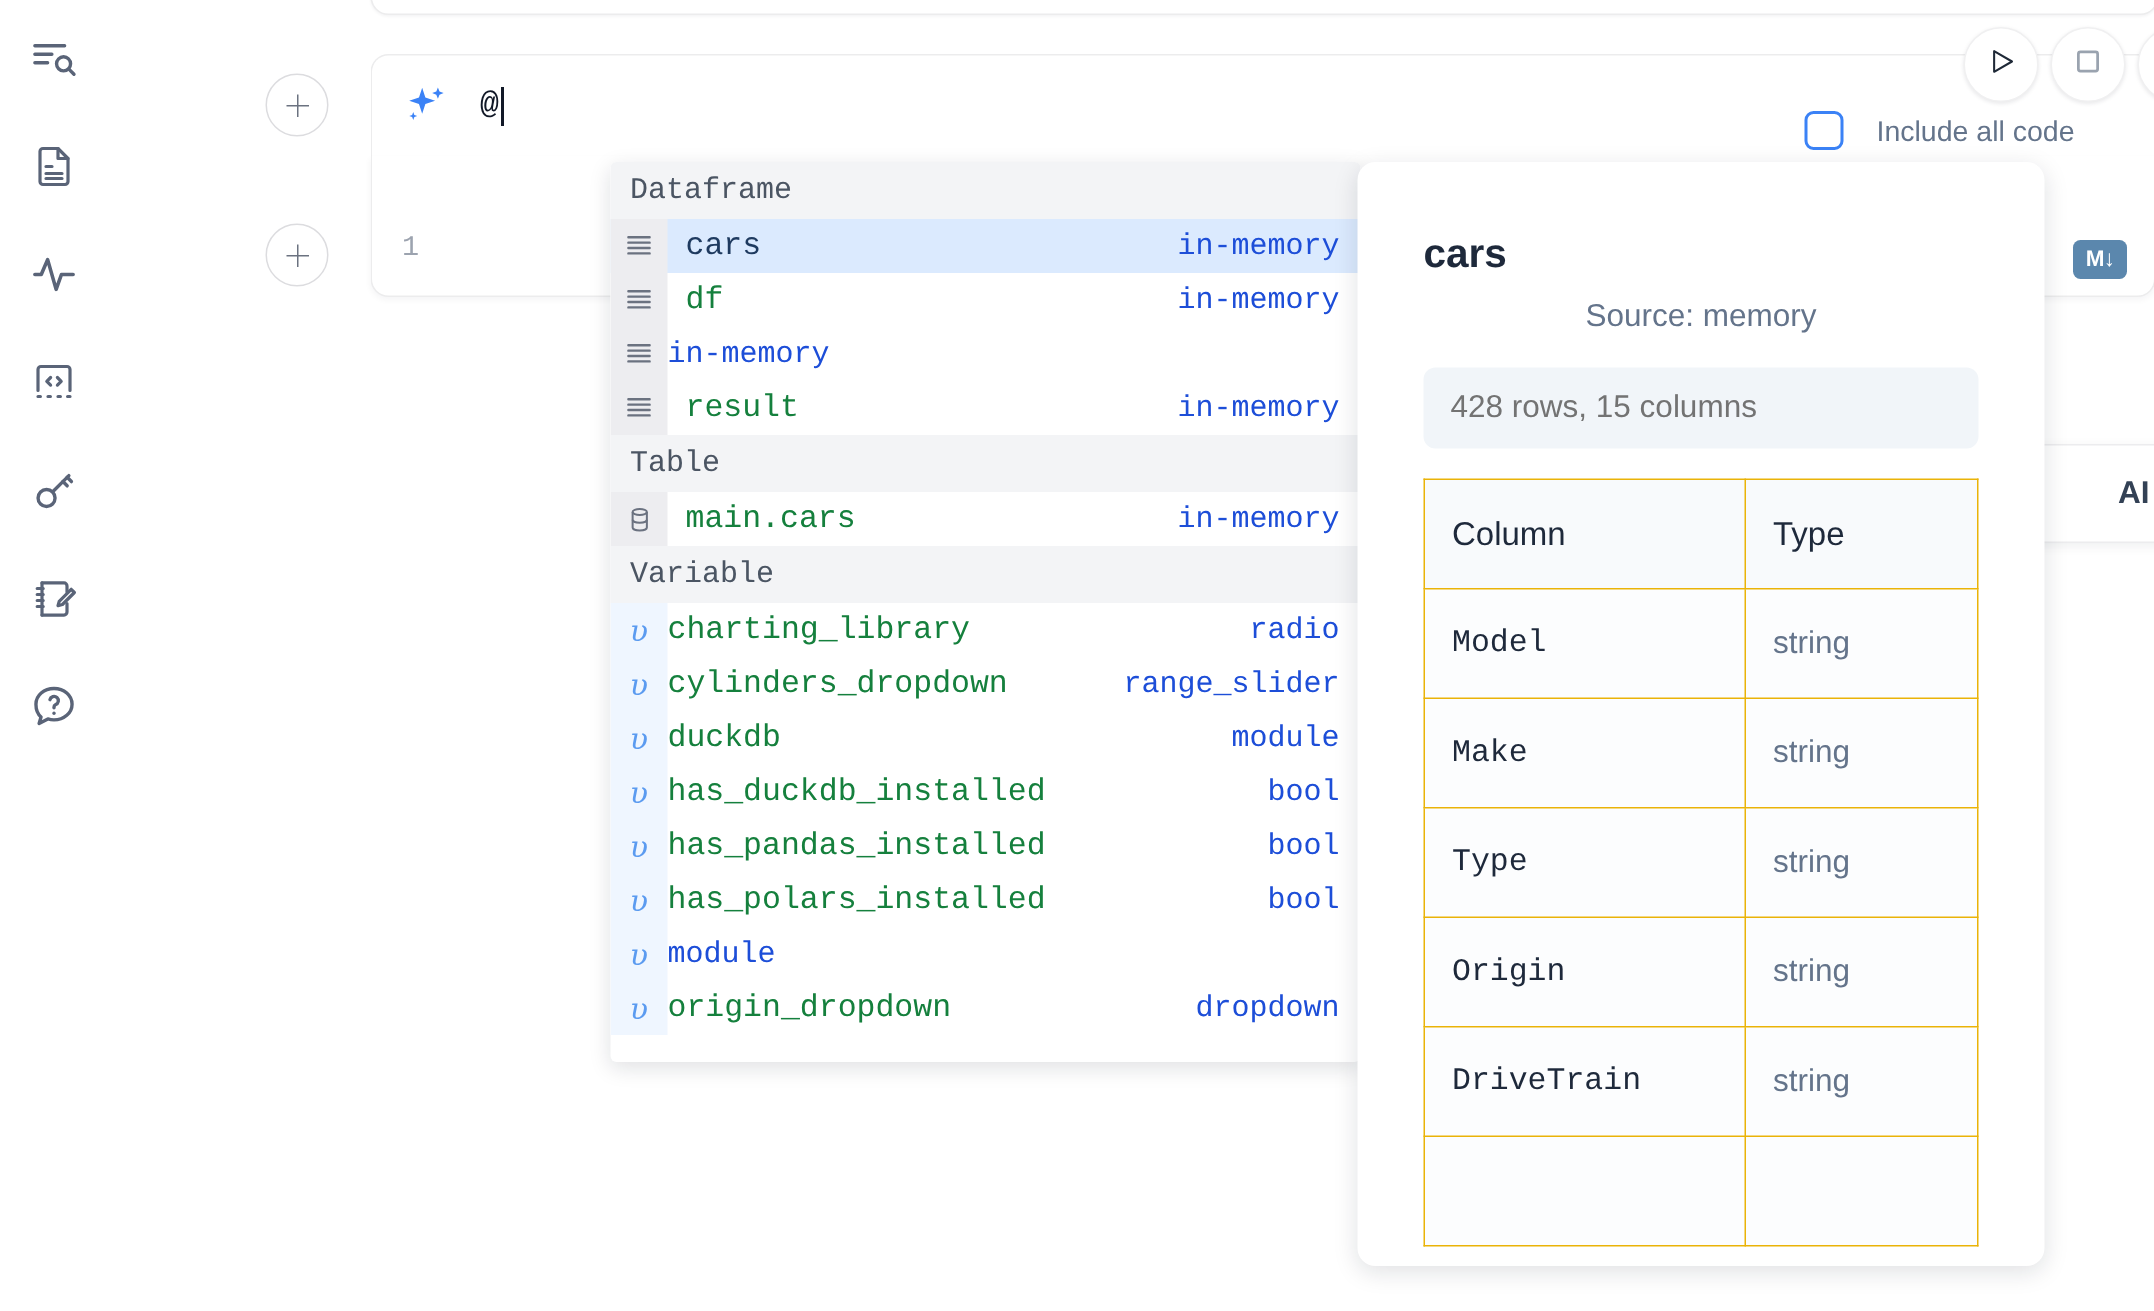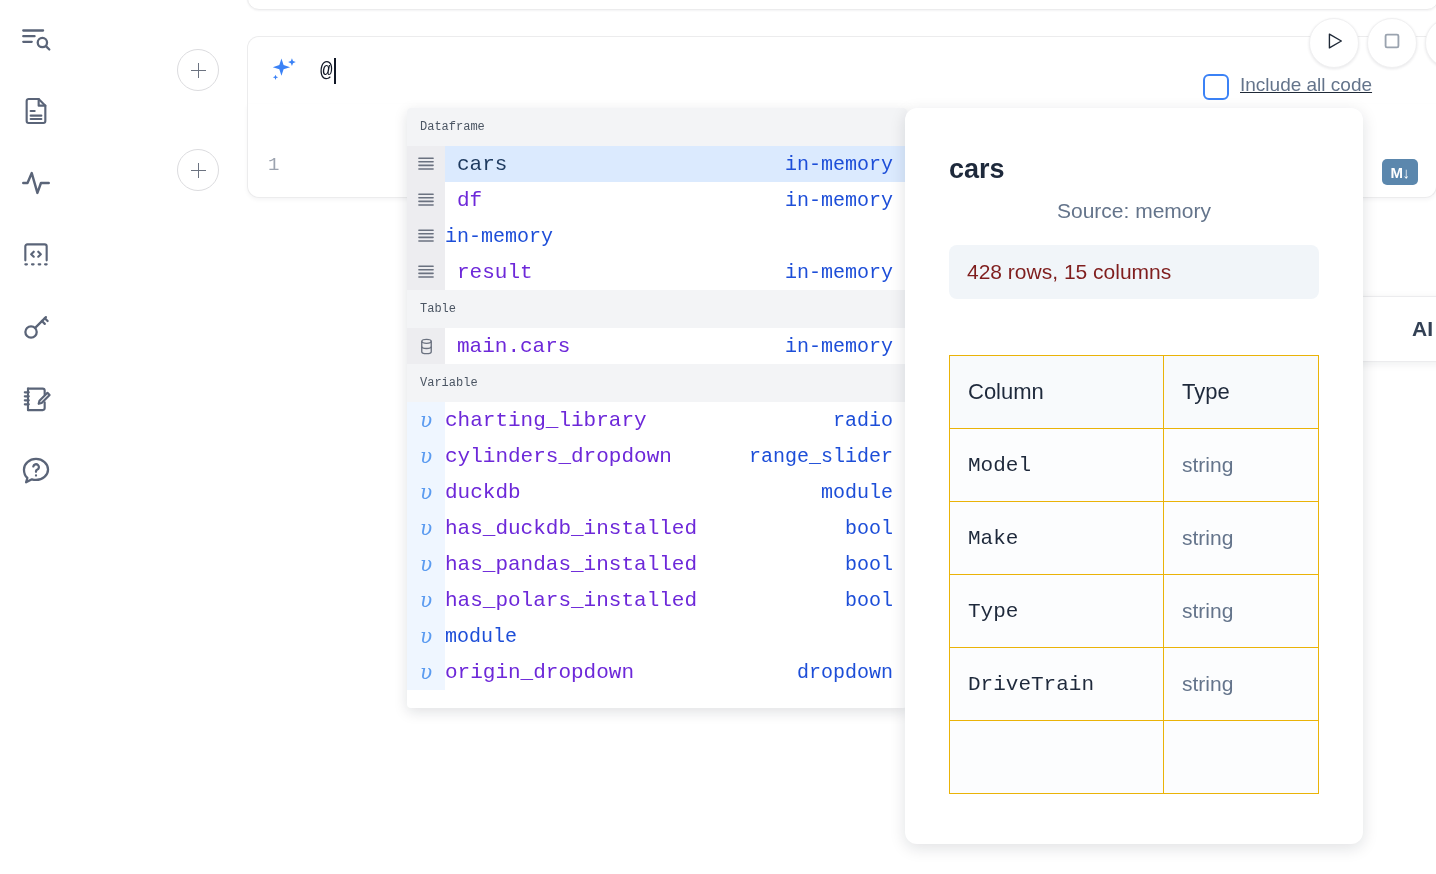--- a/index.html
+++ b/index.html
@@ -141,24 +141,23 @@
     justify-content: center;
     cursor: pointer;
     box-sizing: border-box;
   }
 
   
   .include-row {
     position: absolute;
     left: 1131px; top: 74px;
     display: flex;
-    align-items: flex-start;
-    gap: 11px;
+    align-items: flex-end;
+    gap: 22px;
     z-index: 6;
-    text-decoration: underline;
   }
   .chk {
     width: 26px; height: 26px;
     border: 2px solid #3b82f6;
     border-radius: 6px;
     background: #ffffff;
     box-sizing: border-box;
     cursor: pointer;
     flex: 0 0 auto;
   }
@@ -239,21 +238,21 @@
     overflow: hidden;
     font-family: "Liberation Mono", monospace;
     z-index: 10;
   }
   .group-head {
     height: 38px;
     background: #f3f4f6;
     display: flex;
     align-items: center;
     padding-left: 13px;
-    font-size: 12px;
+    font-size: 20px;
     color: #4b5563;
     box-sizing: border-box;
   }
   .opt {
     height: 36px;
     display: flex;
     align-items: center;
     background: #ffffff;
     cursor: pointer;
     box-sizing: border-box;
@@ -271,21 +270,21 @@
     background: #eff6ff;
     color: #5b9bf0;
     font-size: 20px;
     font-style: italic;
     font-family: "DejaVu Serif", serif;
   }
   .opt .nm {
     flex: 1 1 auto;
     padding-left: 12px;
     font-size: 21px;
-    color: #6d28d9;
+    color: #15803d;
     white-space: nowrap;
     overflow: hidden;
   }
   .opt .ty {
     flex: 0 0 auto;
     padding-right: 14px;
     font-size: 20px;
     color: #1d4ed8;
     white-space: nowrap;
   }
@@ -317,22 +316,22 @@
     font-size: 21px;
     color: #64748b;
     margin-bottom: 22px;
     text-align: center;
   }
   .pv-stats {
     background: #f1f5f9;
     border-radius: 8px;
     padding: 15px 18px;
     font-size: 21px;
-    color: #7f1d1d;
-    margin-bottom: 56px;
+    color: #737373;
+    margin-bottom: 20px;
   }
   .pv-table {
     border-collapse: collapse;
     width: 100%;
     table-layout: fixed;
   }
   .pv-table th, .pv-table td {
     border: 1px solid #eab308;
     text-align: left;
     padding: 0 0 0 18px;
@@ -617,20 +616,24 @@
           </tr>
           <tr>
             <td class="col-name">Make</td>
             <td class="col-type">string</td>
           </tr>
           <tr>
             <td class="col-name">Type</td>
             <td class="col-type">string</td>
           </tr>
           <tr>
+            <td class="col-name">Origin</td>
+            <td class="col-type">string</td>
+          </tr>
+          <tr>
             <td class="col-name">DriveTrain</td>
             <td class="col-type">string</td>
           </tr>
           <tr>
             <td class="col-name"></td>
             <td class="col-type"></td>
           </tr>
         </tbody>
     </table>
   </div>

